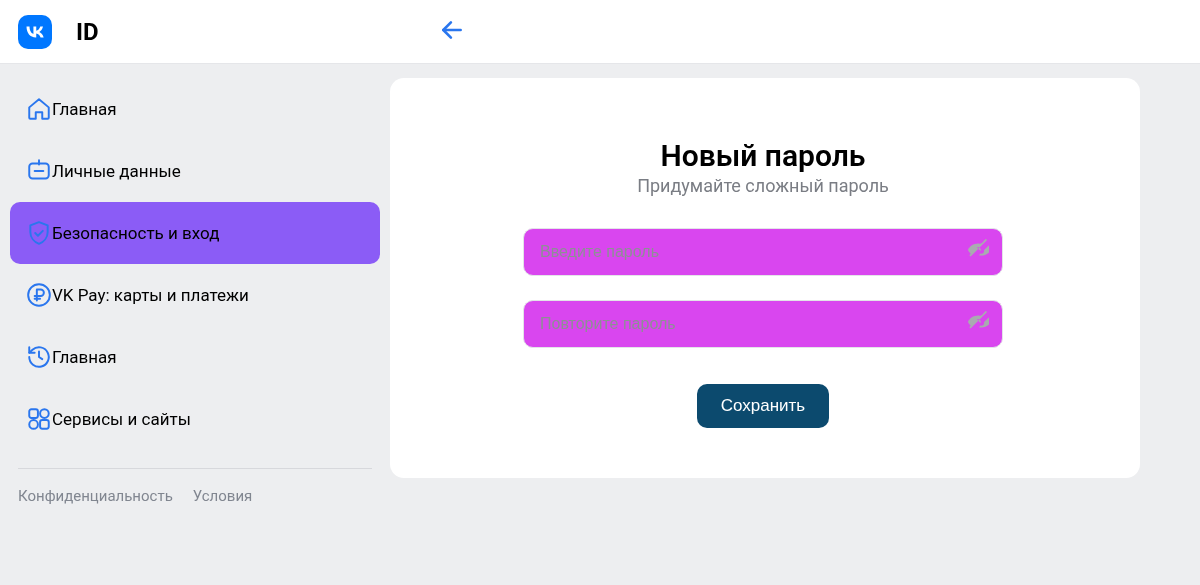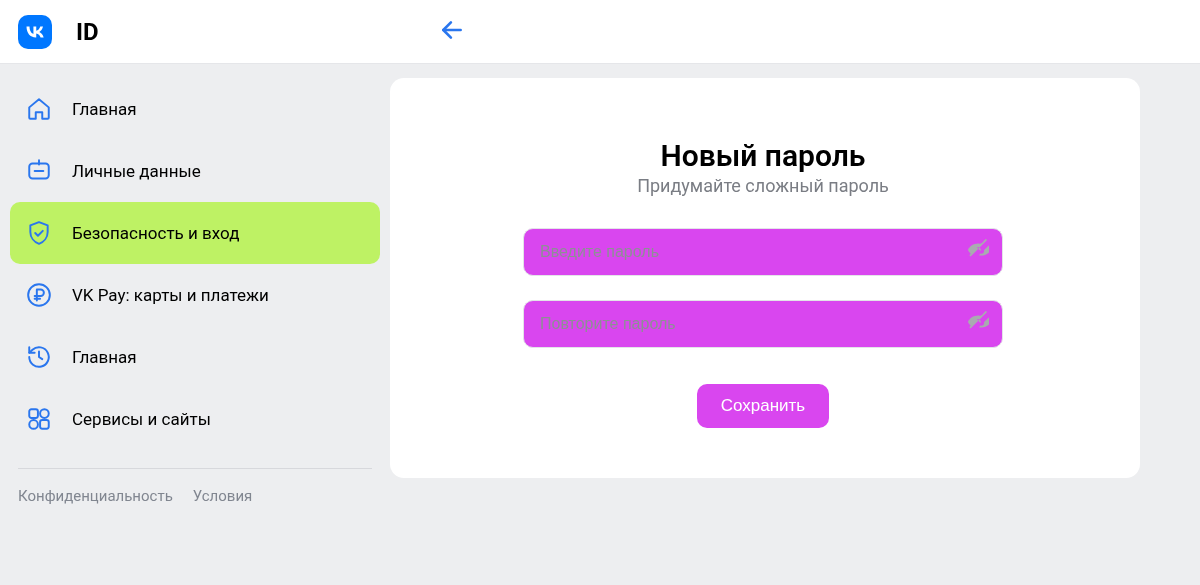--- a/index.html
+++ b/index.html
@@ -50,29 +50,28 @@
   padding: 14px 0 0 0;
   height: calc(100% - 64px);
 }
 .sidebar {
   width: 390px;
   padding: 0 10px 0 10px;
 }
 .sidebar-item {
   display: flex;
   align-items: center;
-  gap: 20px;
   padding: 18px 16px;
   border-radius: 10px;
   cursor: pointer;
   font-size: 17px;
   color: #000;
 }
 .sidebar-item.active {
-  background: #bef264;
+  background: #8b5cf6;
 }
 .sidebar-icon {
   width: 26px;
   height: 26px;
   display: flex;
   align-items: center;
   justify-content: center;
   color: #2a76ee;
 }
 .sidebar-footer {
@@ -128,21 +127,21 @@
 .eye-icon {
   position: absolute;
   right: 14px;
   top: 50%;
   transform: translateY(-50%);
   color: #a9abb0;
   cursor: pointer;
 }
 .save-btn {
   margin-top: 36px;
-  background: #d946ef;
+  background: #0c4a6e;
   color: #fff;
   border: none;
   border-radius: 10px;
   padding: 12px 24px;
   font-size: 17px;
   font-weight: 500;
   cursor: pointer;
 }
 </style>
 </head>

